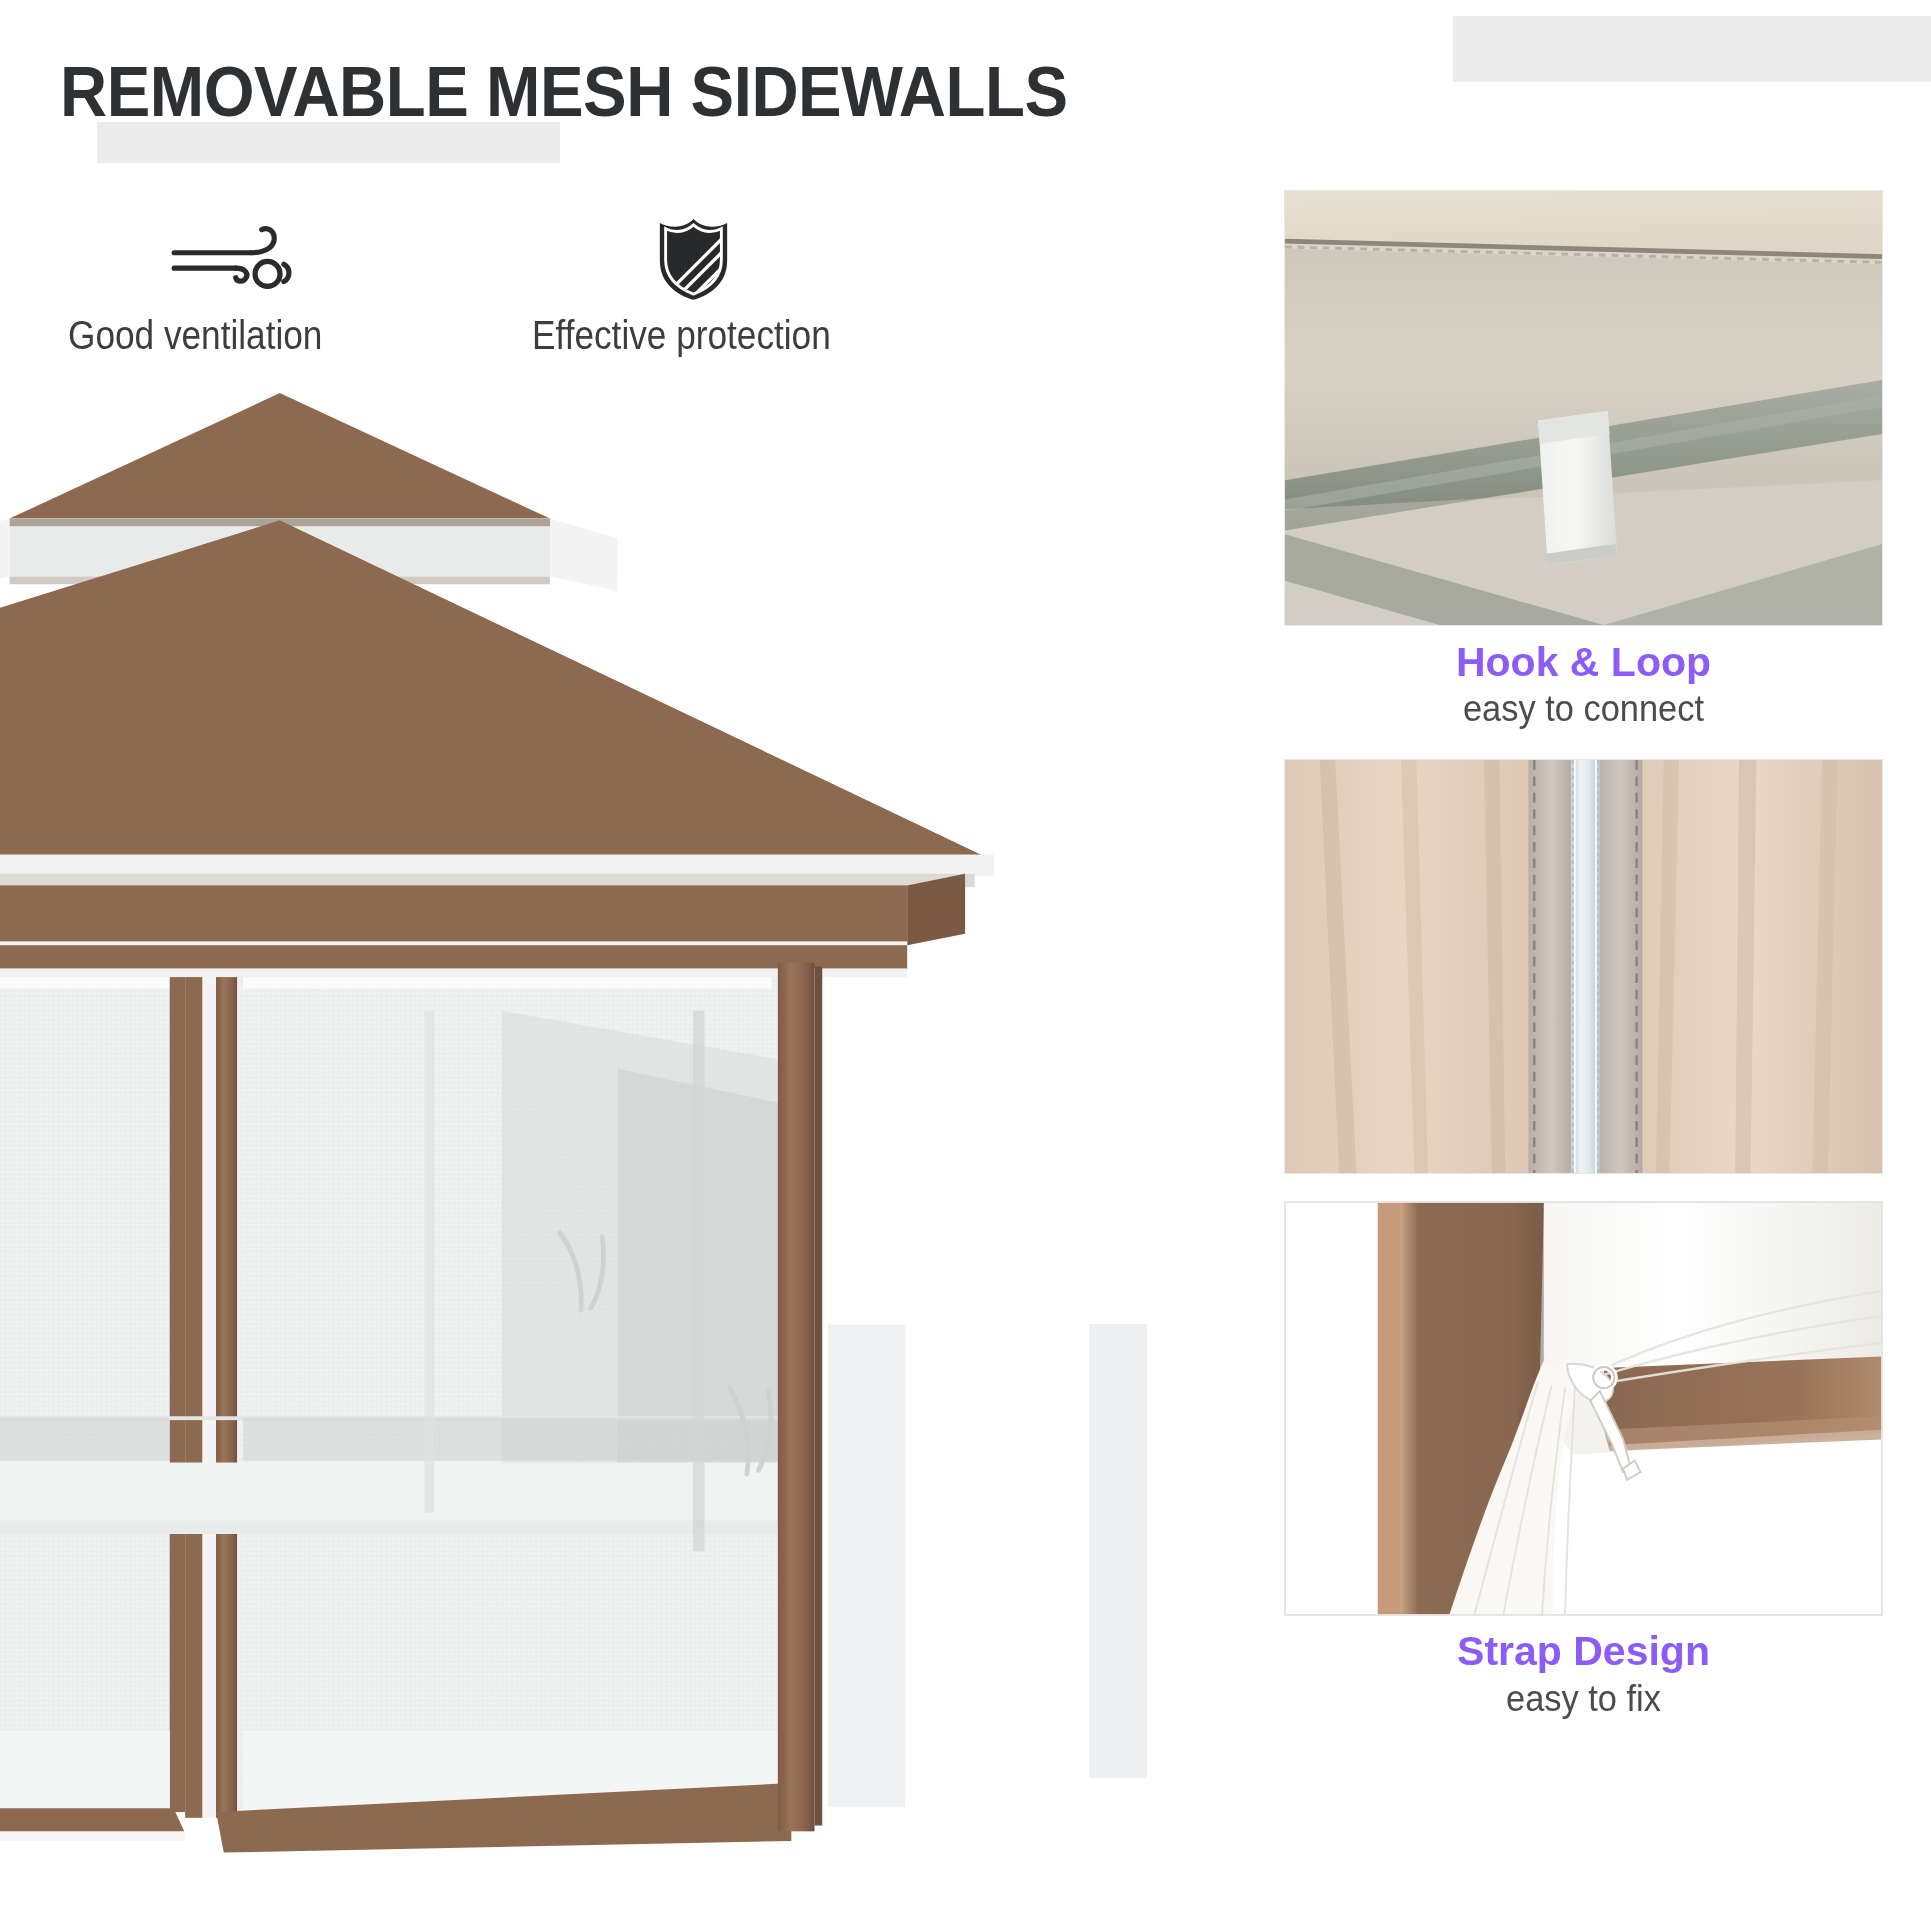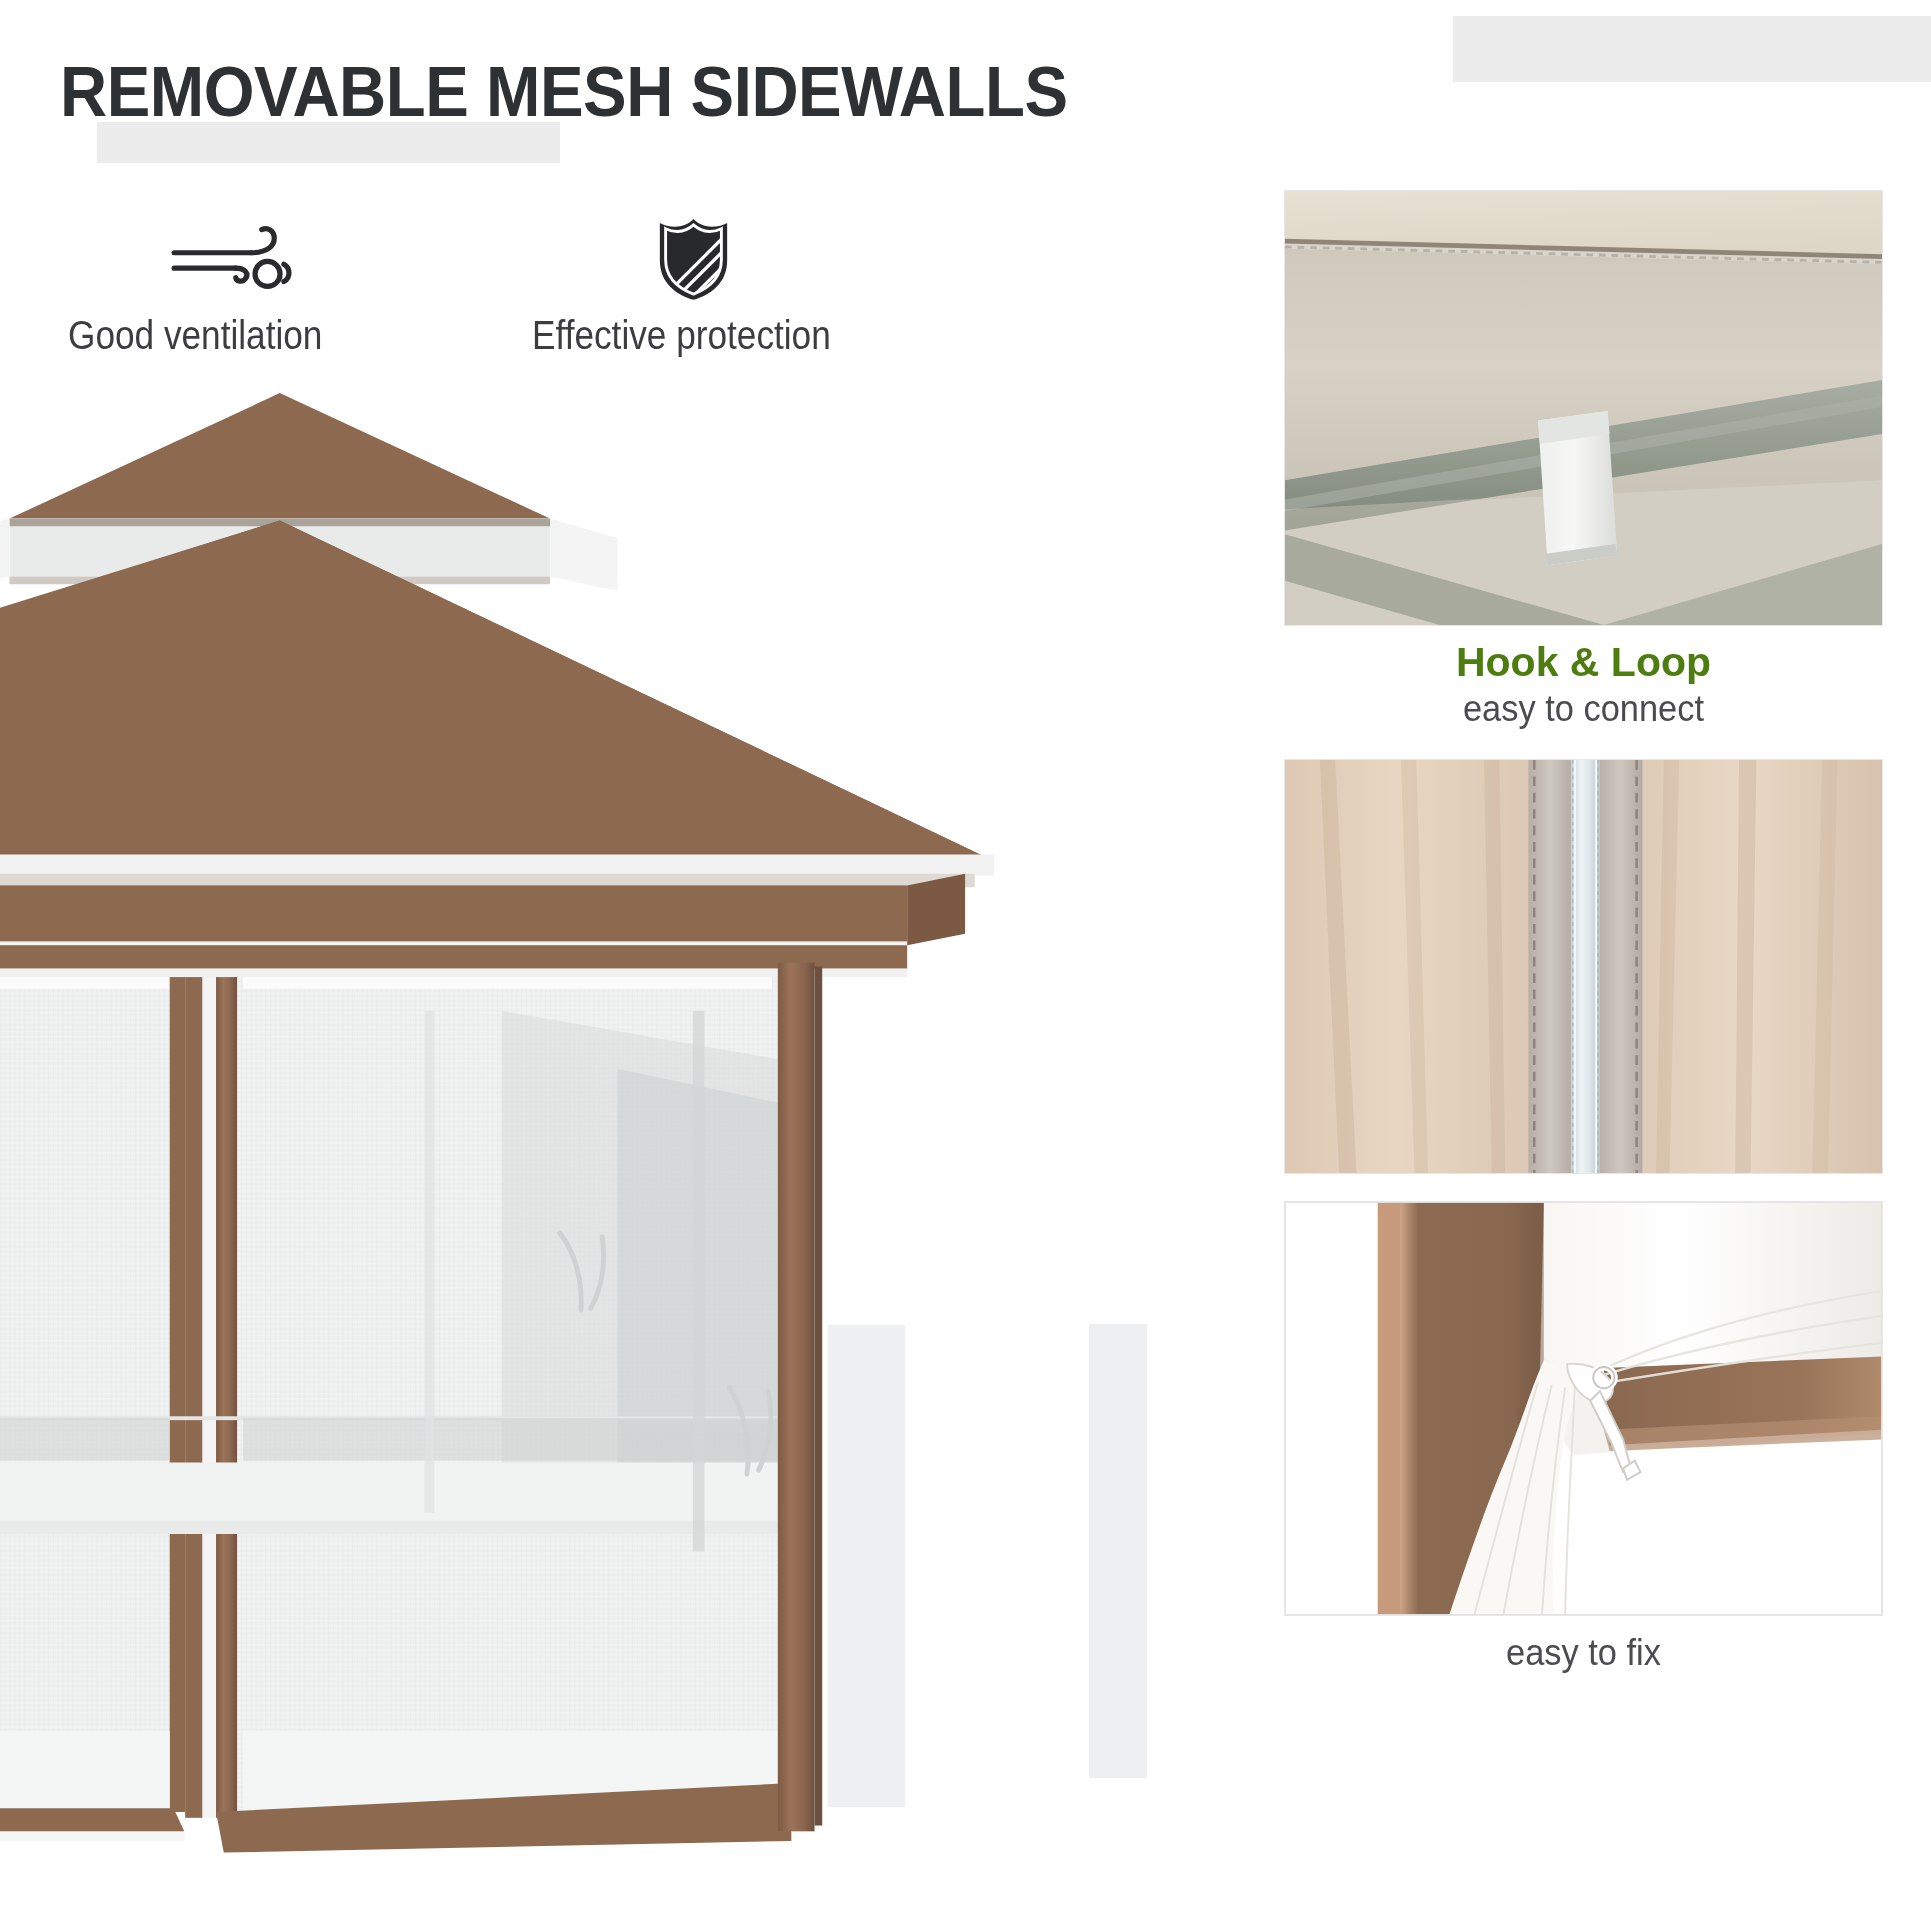--- a/index.html
+++ b/index.html
@@ -61,21 +61,21 @@
 
   
   .photo-col{position:absolute;left:1284px;top:174px;width:599px;}
   .pcard{margin-bottom:27px;}
   .pframe{
     width:599px;height:436px;position:relative;overflow:hidden;
     background:#d9d4cc;border:1px solid #e7e7e7;box-sizing:border-box;
   }
   .pcap{ text-align:center; padding-top:13.5px;}
   .pcap .ptitle{
-    font-size:41px;font-weight:700;color:#4d7c0f;line-height:1.12;
+    font-size:41px;font-weight:700;color:#8b5cf6;line-height:1.12;
     font-family:"Liberation Sans", sans-serif;
   }
   .pcap .psub{
     font-size:37px;font-weight:400;color:#4a4c4e;line-height:1.2;margin-top:1.9px;
     transform:scaleX(0.93);
     font-family:"Liberation Sans", sans-serif;
   }
 
   
   .pframe.p2{height:415px;}
@@ -380,19 +380,20 @@
           <path d="M292 168 C310 166 326 172 336 184 C342 192 340 202 332 206 C322 210 310 204 302 194 C296 186 292 176 292 168 Z" fill="#ffffff" stroke="#d8d6d0" stroke-width="2"></path>
           <circle cx="330" cy="182" r="11" fill="none" stroke="#ffffff" stroke-width="7"></circle>
           <circle cx="330" cy="182" r="11" fill="none" stroke="#c9c7c1" stroke-width="2"></circle>
           <path d="M326 196 L350 246 L358 276 L350 280 L338 250 L316 206 Z" fill="#ffffff" stroke="#cfcdc7" stroke-width="2"></path>
           <path d="M350 276 L362 268 L368 280 L354 288 Z" fill="#ffffff" stroke="#cfcdc7" stroke-width="2"></path>
 
           <rect x="0.5" y="0.5" width="617" height="427" fill="none" stroke="#e3e3e3" stroke-width="1"></rect>
         </svg>
       </div>
       <div class="pcap">
+        <div class="ptitle">Strap Design</div>
         <div class="psub">easy to fix</div>
       </div>
     </div>
 
   </div>
 </div>
 
 
 </body></html>

